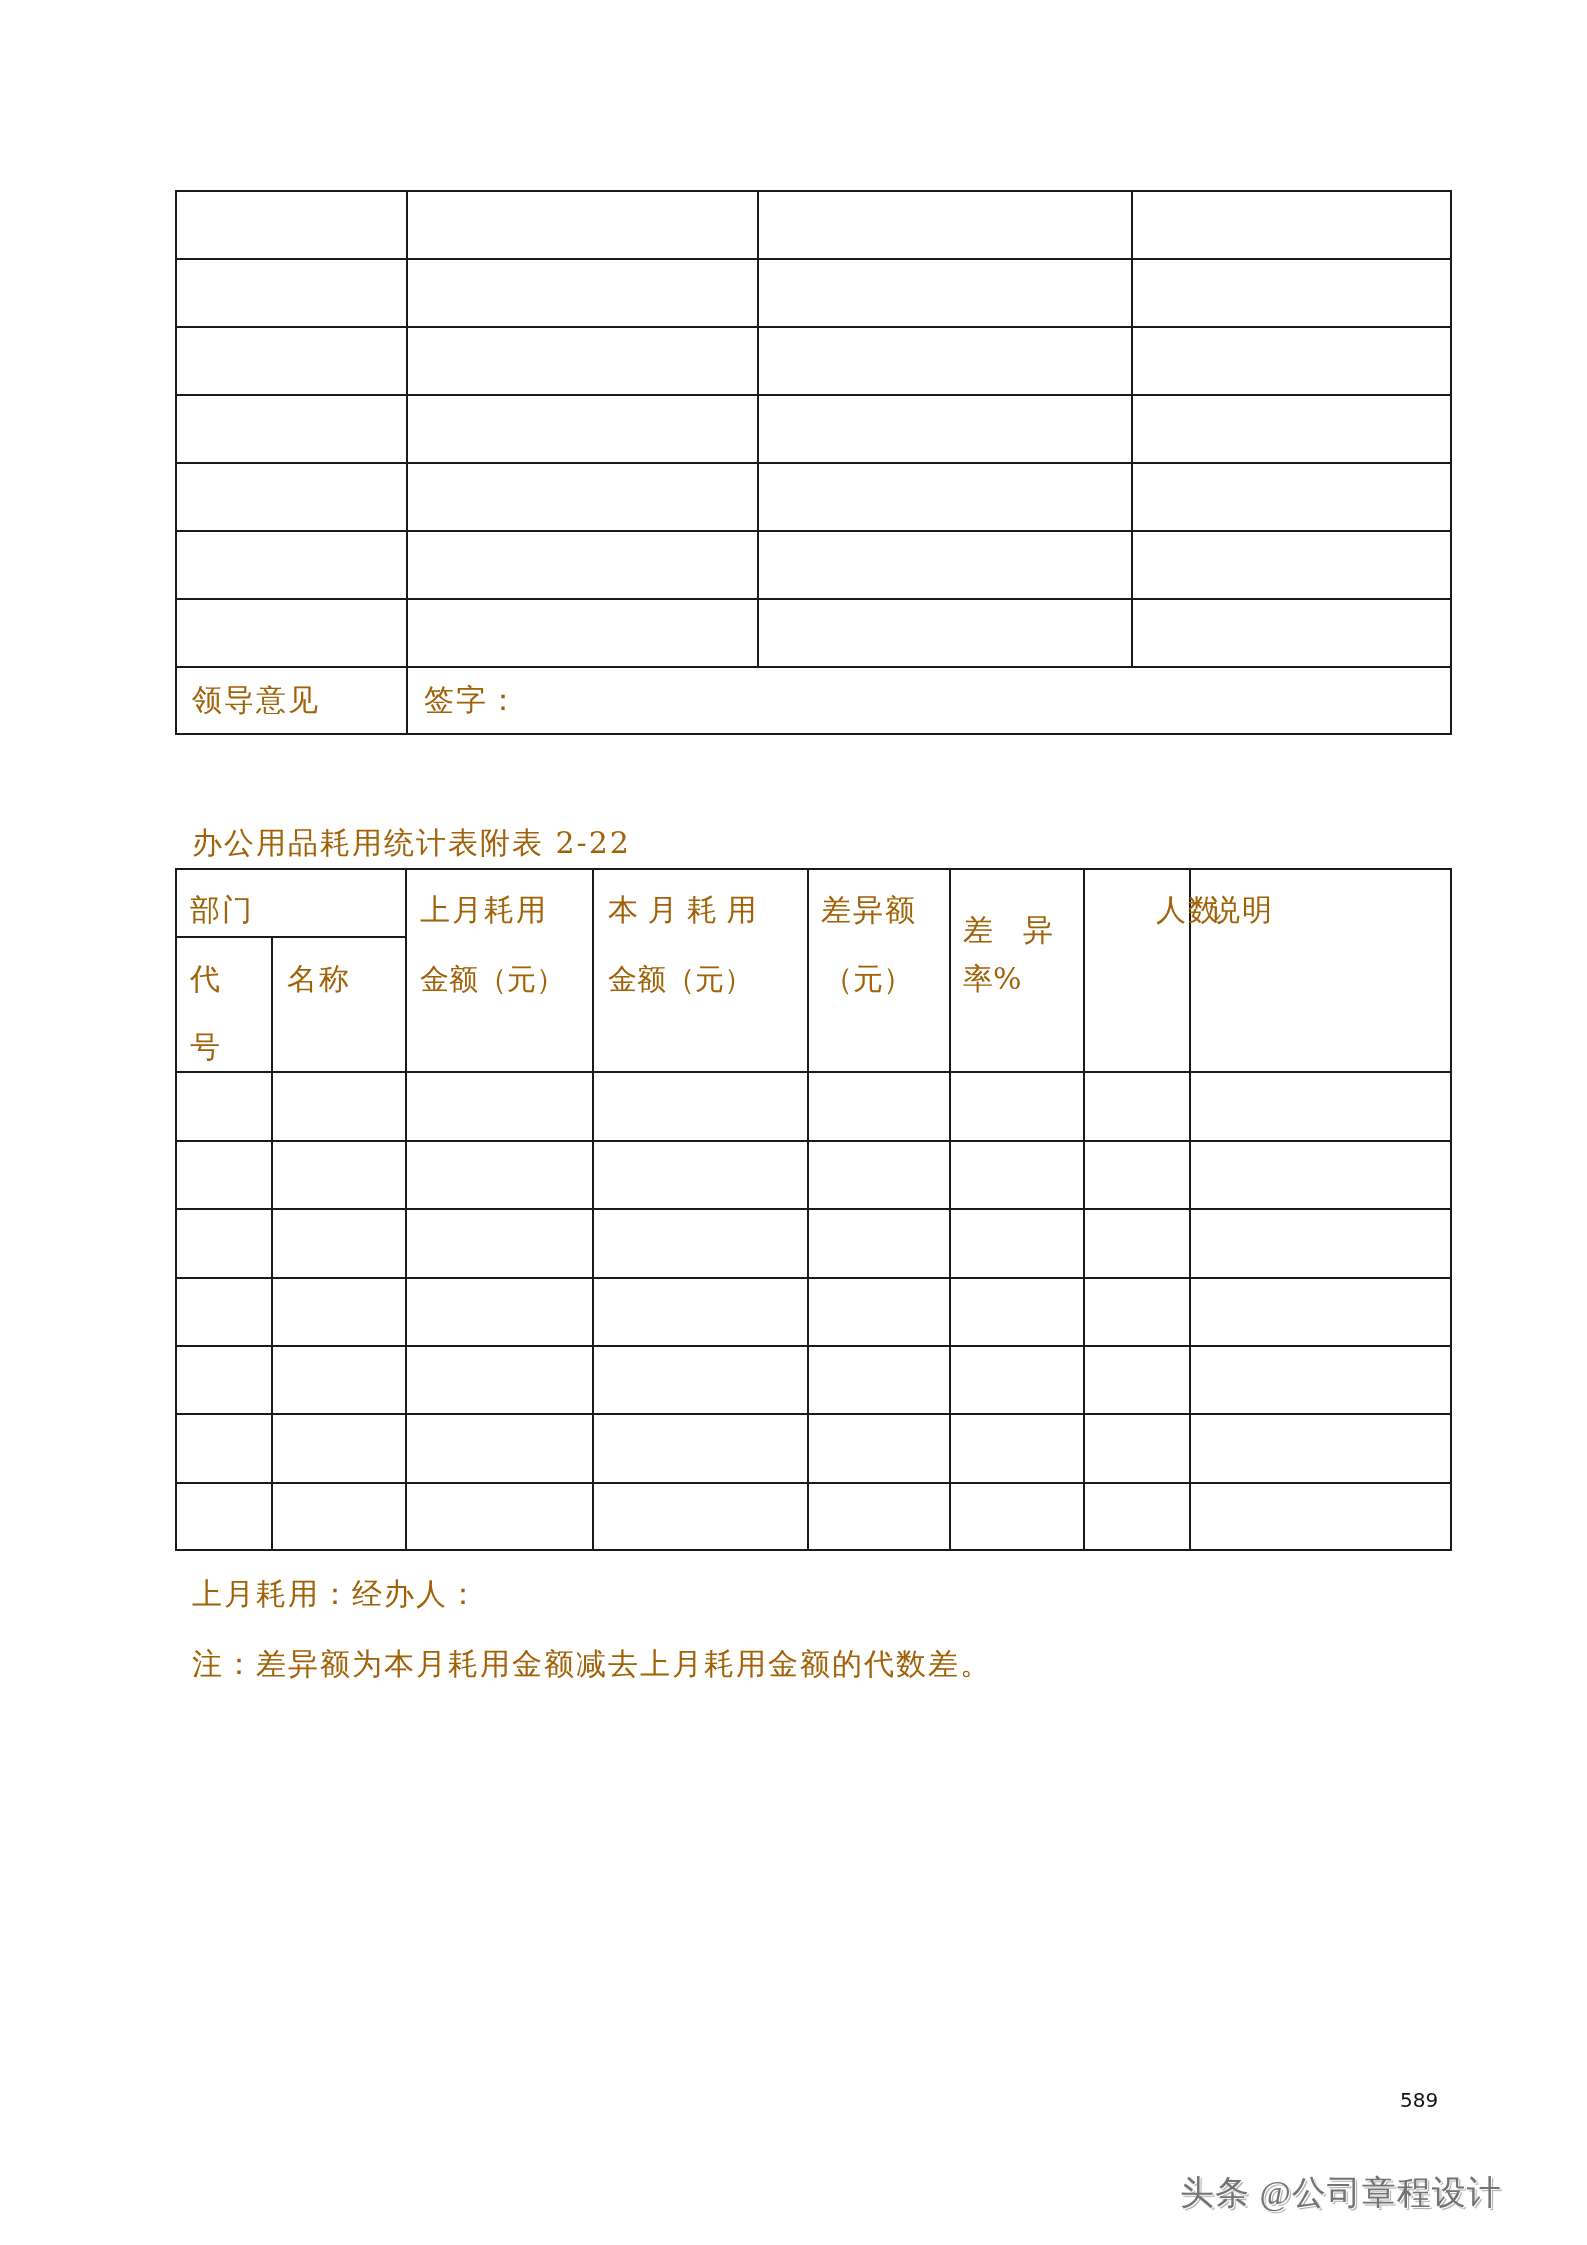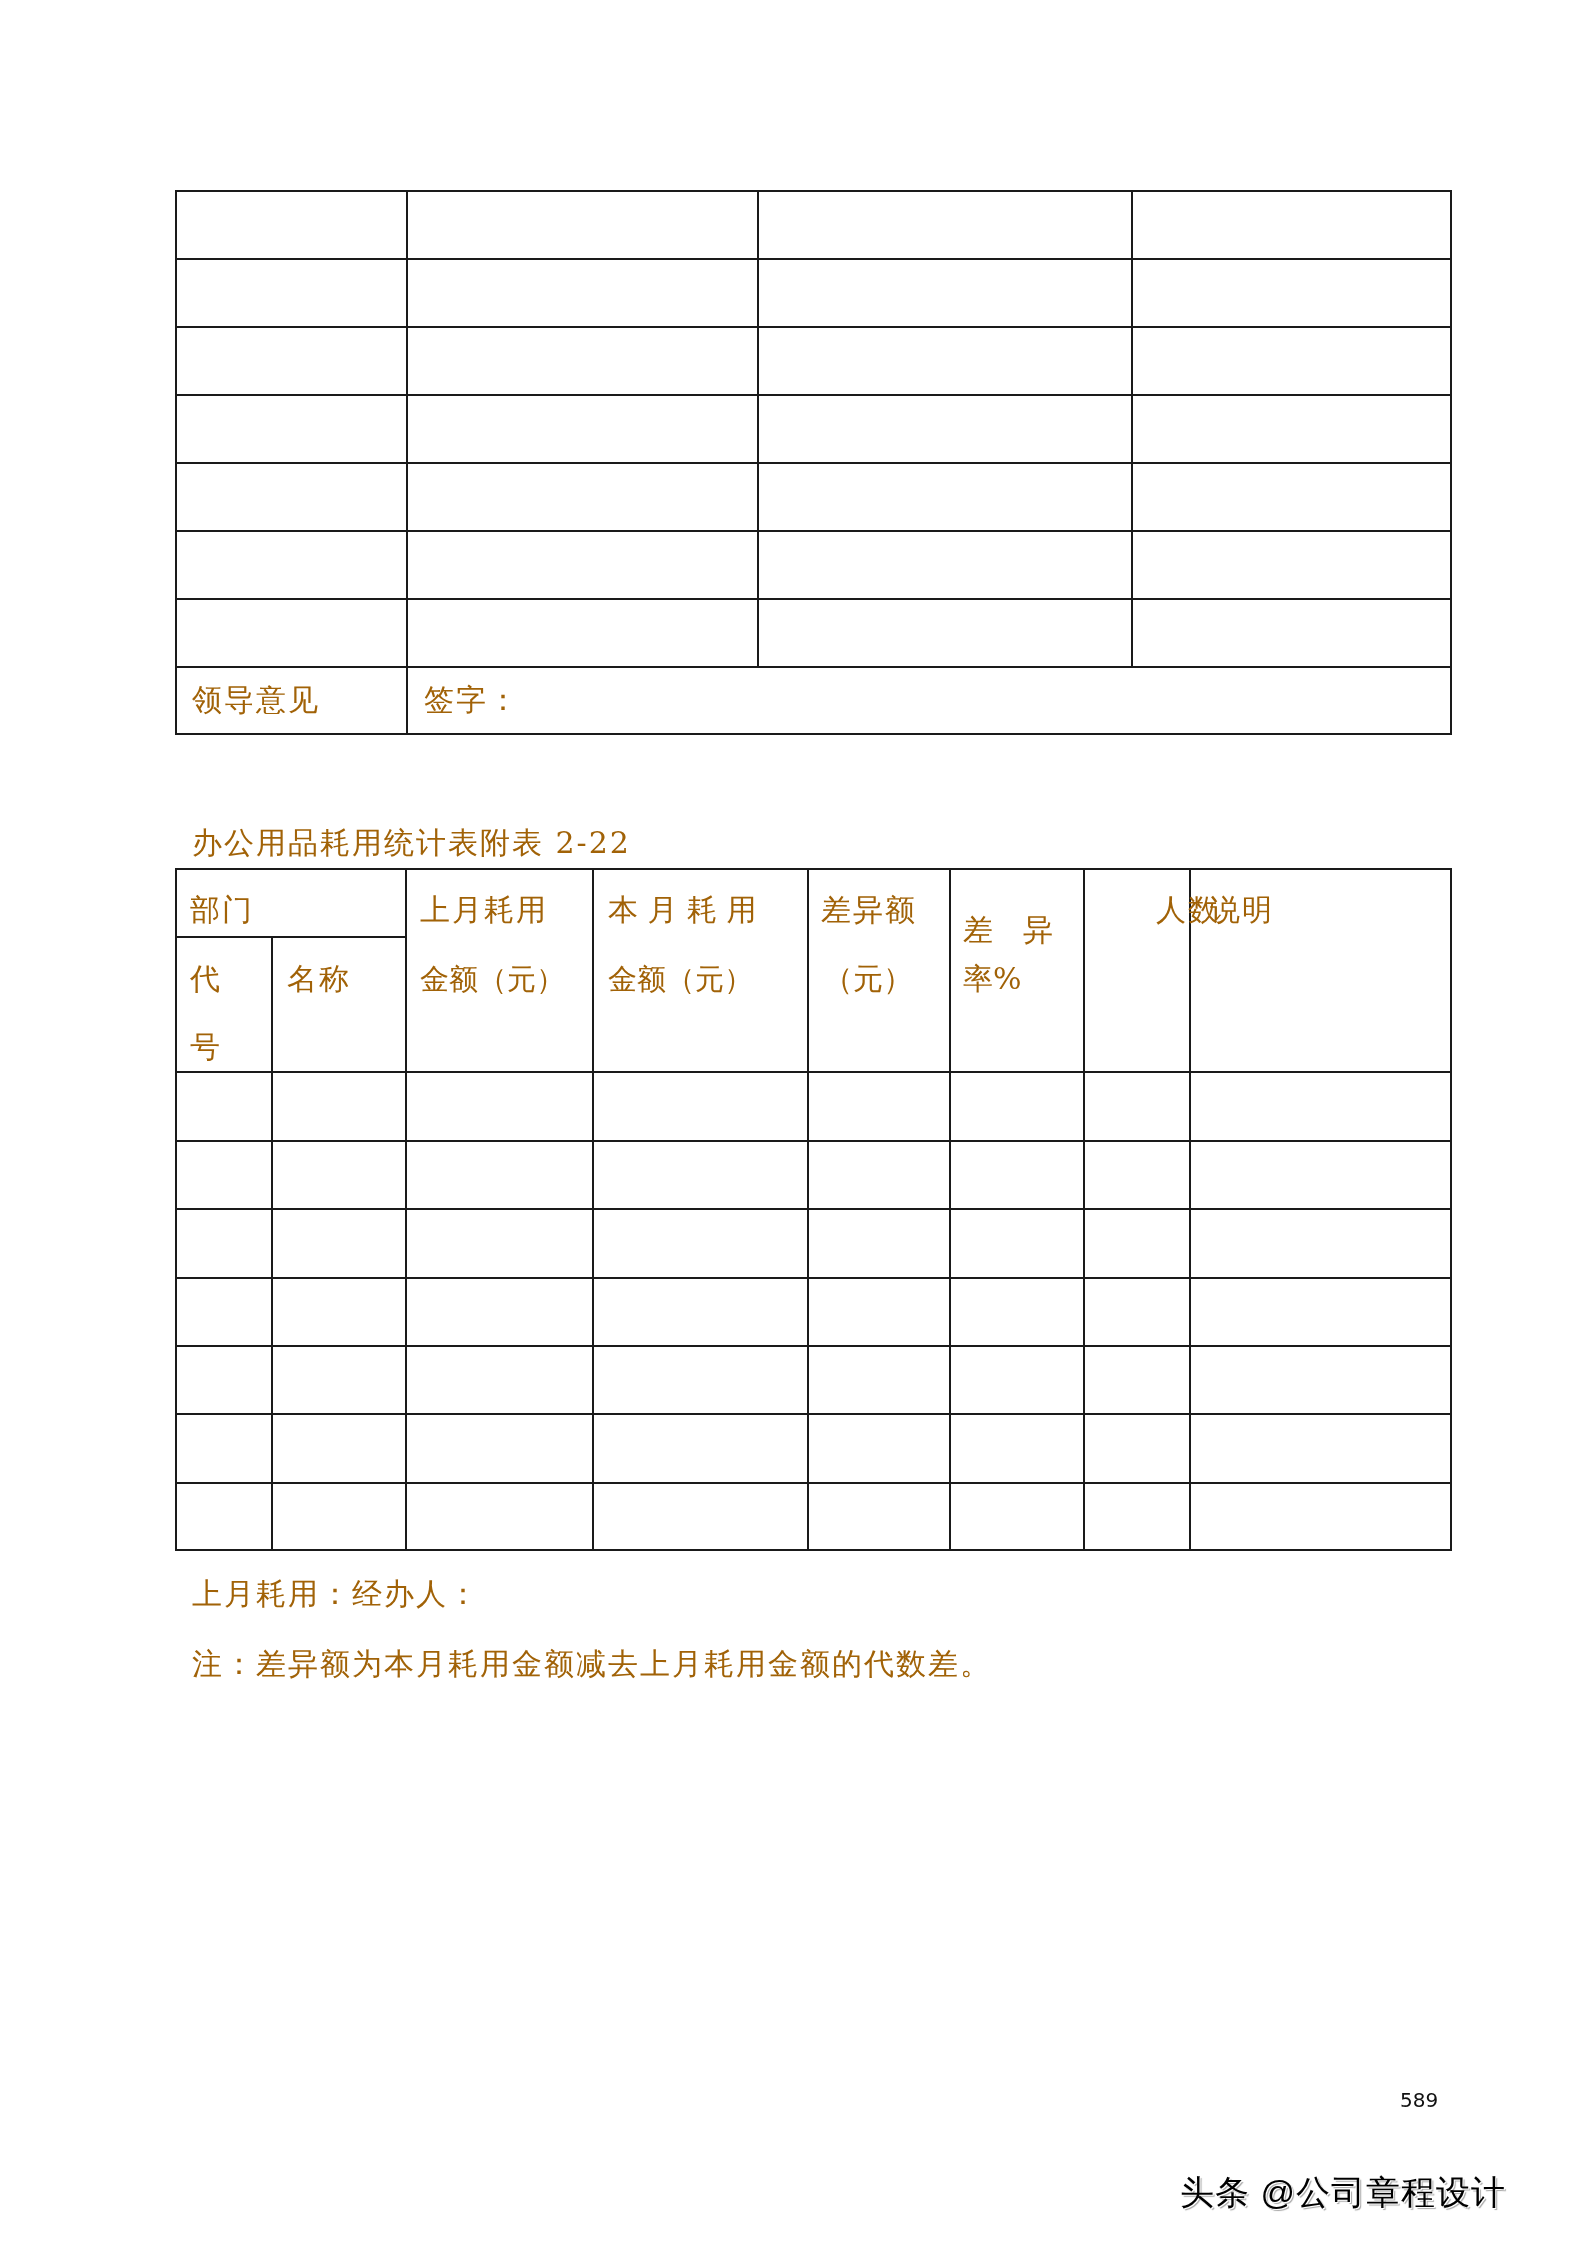--- a/index.html
+++ b/index.html
@@ -6,22 +6,22 @@
   body { width:1587px; height:2245px; position:relative; overflow:hidden;
          font-family:"DejaVu Serif", "Liberation Serif", serif; color:#111; }
   .line-h, .line-v { position:absolute; background:#1a1a1a; }
   .line-h { height:2px; }
   .line-v { width:1.5px; }
   .txt { position:absolute; white-space:nowrap; font-size:30px; line-height:34px; color:#a16207;
          transform-origin:left center; }
   .cjk { letter-spacing:2px; }
   .page-num { position:absolute; left:1400px; top:2088px; font-family:"DejaVu Sans", sans-serif;
               font-size:20px; color:#111; }
-  .watermark { position:absolute; left:1180px; top:2170px; font-family:Liberation Sans, sans-serif;
-               font-size:34px; color:#000000; letter-spacing:1px;
+  .watermark { position:absolute; left:1180px; top:2170px; font-family:Liberation Serif, serif;
+               font-size:34px; color:#737373; letter-spacing:1px;
                text-shadow: 1px 1px 0 #fff, 2px 2px 1px rgba(0,0,0,0.35); }
 </style>
 </head>
 <body>
 
 <div>
 
   <div class="line-h" style="left:175px;top:190px;width:1277px;"></div>
   <div class="line-h" style="left:175px;top:258px;width:1277px;"></div>
   <div class="line-h" style="left:175px;top:326px;width:1277px;"></div>

